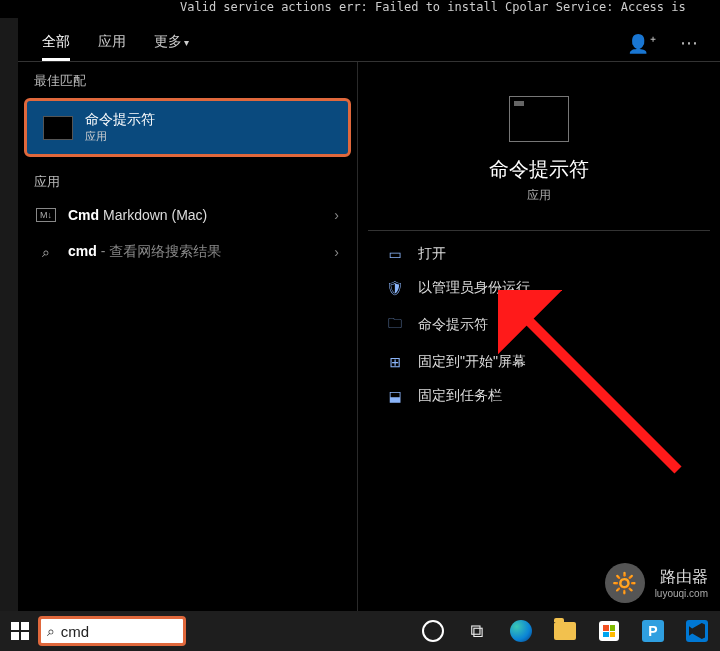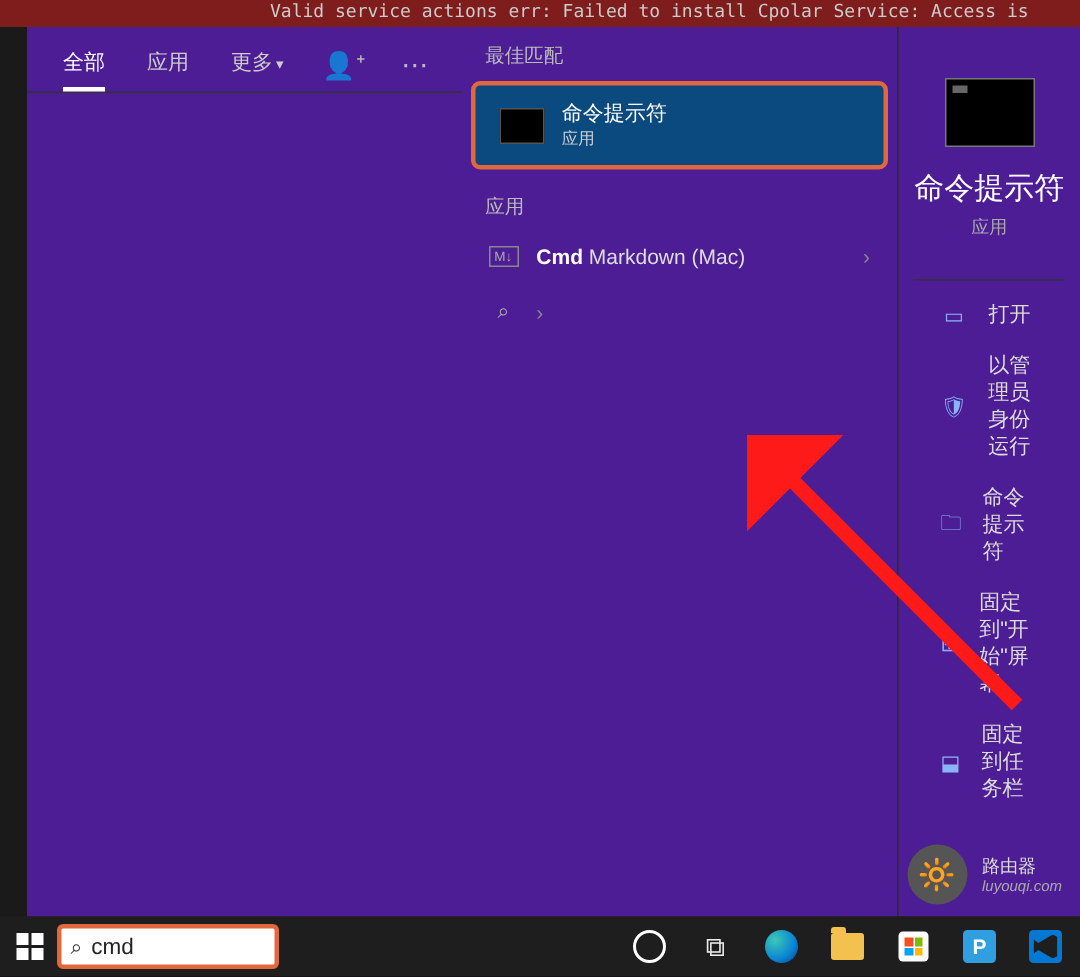--- a/index.html
+++ b/index.html
@@ -1,19 +1,19 @@
 <!DOCTYPE html>
 <html><head>
 <meta charset="utf-8">
 <style>
   * { box-sizing: border-box; margin: 0; padding: 0; }
   html, body { width: 720px; height: 651px; overflow: hidden; font-family: "Microsoft YaHei", "Segoe UI", sans-serif; background: #000; }
   .screen { width: 720px; height: 651px; position: relative; background: #1a1a1a; }
-  .top-strip { height: 18px; background: #7f1d1d; color: #ccc; font-family: monospace; font-size: 12px; padding-left: 180px; white-space: nowrap; overflow:hidden; }
-  .search-panel { position: absolute; top: 18px; left: 18px; right: 0; bottom: 40px; background: #4c1d95; display:flex; flex-direction:row; }
+  .top-strip { height: 18px; background: #000000; color: #ccc; font-family: monospace; font-size: 12px; padding-left: 180px; white-space: nowrap; overflow:hidden; }
+  .search-panel { position: absolute; top: 18px; left: 18px; right: 0; bottom: 40px; background: #000000; display:flex; flex-direction:column; }
   .tabs { display: flex; align-items: center; padding: 6px 10px 0 10px; height: 44px; border-bottom: 1px solid #333; }
   .tab { color: #ccc; font-size: 14px; padding: 8px 14px 10px; cursor: pointer; position:relative; }
   .tab.active { color: #fff; }
   .tab.active::after { content:""; position:absolute; left:14px; right:14px; bottom:0; height:3px; background:#fff; }
   .more-chev { font-size:10px; margin-left:2px; }
   .tabs-spacer { flex:1; }
   .people-icon { color:#bbb; padding:8px 12px; font-size:18px; }
   .body { flex:1; display:flex; overflow:hidden; }
   .left { width: 340px; border-right:1px solid #2a2a2a; overflow-y:auto; }
   .section-label { color:#bbb; font-size:13px; padding:10px 16px 6px; }
@@ -52,22 +52,22 @@
   .tb-store { width:20px; height:20px; background:#fff; border-radius:3px; display:flex; align-items:center; justify-content:center; }
   .tb-store .inner { width:12px; height:12px; display:grid; grid-template:1fr 1fr/1fr 1fr; gap:1px; }
   .tb-store .inner div:nth-child(1){background:#f25022}.tb-store .inner div:nth-child(2){background:#7fba00}.tb-store .inner div:nth-child(3){background:#00a4ef}.tb-store .inner div:nth-child(4){background:#ffb900}
   .tb-circle { width:22px; height:22px; border:2px solid #fff; border-radius:50%; }
   .tb-task { font-size:18px; }
   .tb-p { width:22px; height:22px; background:#2f9fe0; color:#fff; font-weight:bold; font-size:14px; display:flex; align-items:center; justify-content:center; border-radius:3px; }
   .tb-vs { width:22px; height:22px; background:#0078d4; border-radius:3px; position:relative; }
   .tb-vs::after{content:"";position:absolute;inset:3px;background:#1e1e1e;clip-path:polygon(80% 0,100% 10%,100% 90%,80% 100%,20% 65%,0 80%,0 20%,20% 35%)}
   .watermark { position:absolute; right:12px; bottom:48px; display:flex; align-items:center; gap:10px; color:#ddd; }
   .wm-circle { width:40px; height:40px; border-radius:50%; background:#555; display:flex; align-items:center; justify-content:center; font-size:20px; }
-  .wm-text .t1 { font-size:12px; }
-  .wm-text .t2 { font-size:10px; color:#aaa;font-style:italic; }
+  .wm-text .t1 { font-size:16px;text-align:right; }
+  .wm-text .t2 { font-size:10px; color:#aaa; }
   .cmd-bold { font-weight:600; color:#fff; }
   .markdown-icon { width:20px; height:14px; border:1px solid #888; display:flex; align-items:center; justify-content:center; font-size:9px; color:#aaa;}
 </style>
 </head>
 <body>
 
 <div class="screen">
   <div class="top-strip">Valid service actions err: Failed to install Cpolar Service: Access is </div>
 
   <div class="search-panel">
@@ -95,20 +95,21 @@
         <div class="row">
           <span class="lead">
               <span class="markdown-icon">M↓</span>
             </span>
           <span class="txt"><span class="cmd-bold">Cmd</span><span> Markdown (Mac)</span></span>
           <span class="chev">›</span>
         </div>
 
         <div class="row">
           <span class="lead">⌕</span>
+          <span class="txt"><span class="cmd-bold">cmd</span><span class="muted"> - 查看网络搜索结果</span></span>
           <span class="chev">›</span>
         </div>
       </div>
 
       <div class="right">
         <div class="hero">
           <div class="hero-icon"></div>
           <div class="hero-title">命令提示符</div>
           <div class="hero-sub">应用</div>
         </div>

